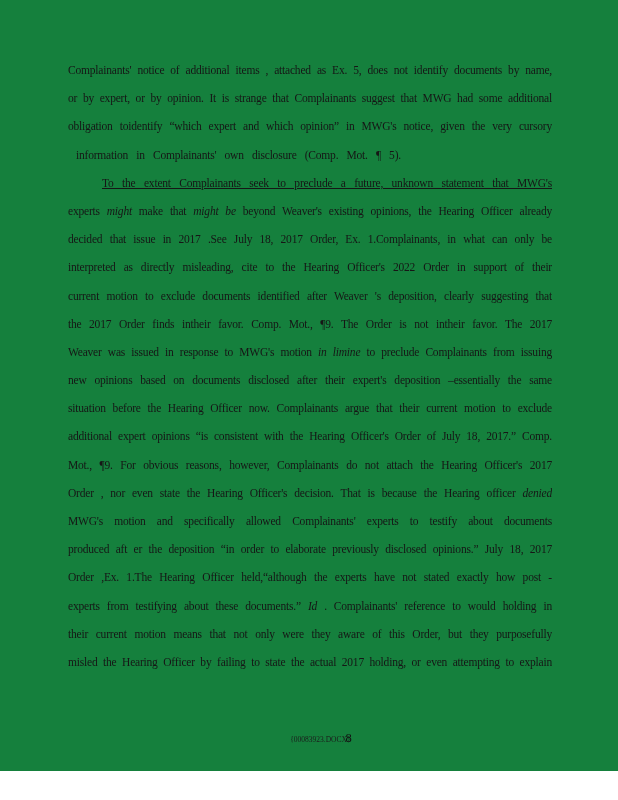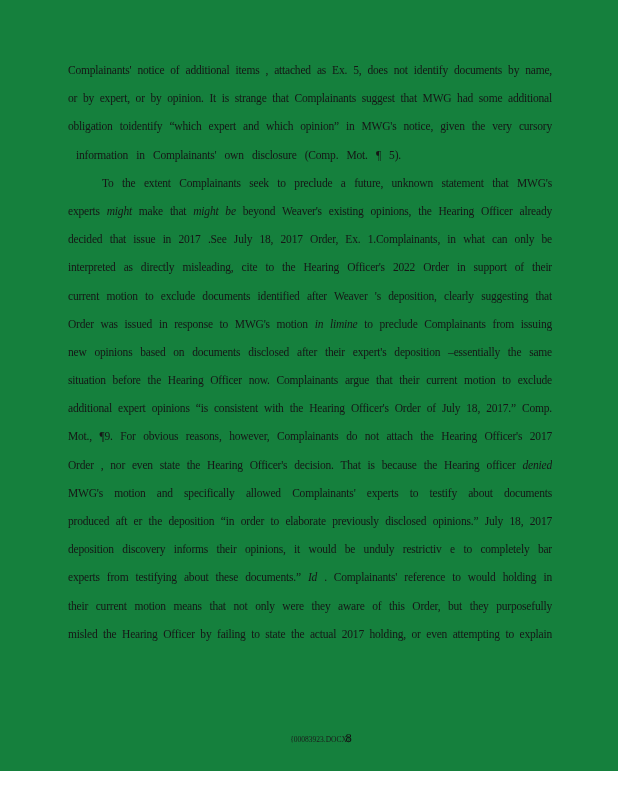--- a/index.html
+++ b/index.html
@@ -32,21 +32,21 @@
     text-align: justify;
     text-align-last: justify;
     white-space: normal;
   }
   .line.no-just {
     text-align: left;
     text-align-last: left;
     word-spacing: 5.5px;
     margin-left: 8px;
   }
-  .line.indent { text-indent: 34px; }
+  .line.indent { text-indent: 34px; text-decoration: underline; }
   .it { font-style: italic; }
   .footer {
     position: absolute;
     top: 729px;
     left: 12px;
     width: 618px;
     text-align: center;
     line-height: 16px;
   }
   .stamp {
@@ -72,28 +72,29 @@
         <div class="line"><span>or by expert, or by opinion. It is strange that Complainants suggest that MWG had some additional</span></div>
         <div class="line"><span>obligation toidentify “which expert and which opinion” in MWG's notice, given the very cursory</span></div>
         <div class="line no-just"><span>information in Complainants' own disclosure (Comp. Mot. ¶ 5).</span></div>
       </div>
       <div class="para">
         <div class="line indent"><span>To the extent Complainants seek to preclude a future, unknown statement that MWG's</span></div>
         <div class="line"><span>experts </span><span class="it">might</span><span> make that </span><span class="it">might be</span><span> beyond Weaver's existing opinions, the Hearing Officer already</span></div>
         <div class="line"><span>decided that issue in 2017 .See July 18, 2017 Order, Ex. 1.Complainants, in what can only be</span></div>
         <div class="line"><span>interpreted as directly misleading, cite to the Hearing Officer's 2022 Order in support of their</span></div>
         <div class="line"><span>current motion to exclude documents identified after Weaver 's deposition, clearly suggesting that</span></div>
-        <div class="line"><span>Order was issued in response to MWG's motion </span><span class="it">in limine</span><span> to preclude Complainants from issuing</span></div>
+        <div class="line"><span>the 2017 Order finds intheir favor. Comp. Mot., ¶9. The Order is not intheir favor. The 2017</span></div>
+        <div class="line"><span>Weaver was issued in response to MWG's motion </span><span class="it">in limine</span><span> to preclude Complainants from issuing</span></div>
         <div class="line"><span>new opinions based on documents disclosed after their expert's deposition –essentially the same</span></div>
         <div class="line"><span>situation before the Hearing Officer now. Complainants argue that their current motion to exclude</span></div>
         <div class="line"><span>additional expert opinions “is consistent with the Hearing Officer's Order of July 18, 2017.” Comp.</span></div>
         <div class="line"><span>Mot., ¶9. For obvious reasons, however, Complainants do not attach the Hearing Officer's 2017</span></div>
         <div class="line"><span>Order , nor even state the Hearing Officer's decision. That is because the Hearing officer </span><span class="it">denied</span></div>
         <div class="line"><span>MWG's motion and specifically allowed Complainants' experts to testify about documents</span></div>
         <div class="line"><span>produced aft er the deposition “in order to elaborate previously disclosed opinions.” July 18, 2017</span></div>
-        <div class="line"><span>deposition discovery informs their opinions, it would be unduly restrictiv e to completely bar</span></div>
+        <div class="line"><span>Order ,Ex. 1.The Hearing Officer held,“although the experts have not stated exactly how post -</span></div>
         <div class="line"><span>experts from testifying about these documents.” </span><span class="it">Id</span><span> . Complainants' reference to would holding in</span></div>
         <div class="line"><span>their current motion means that not only were they aware of this Order, but they purposefully</span></div>
         <div class="line"><span>misled the Hearing Officer by failing to state the actual 2017 holding, or even attempting to explain</span></div>
       </div>
     </div>
   <div class="footer"><span class="stamp">{00083923.DOCX}</span><span class="pagenum">8</span></div>
 </div>
 
 </body></html>

